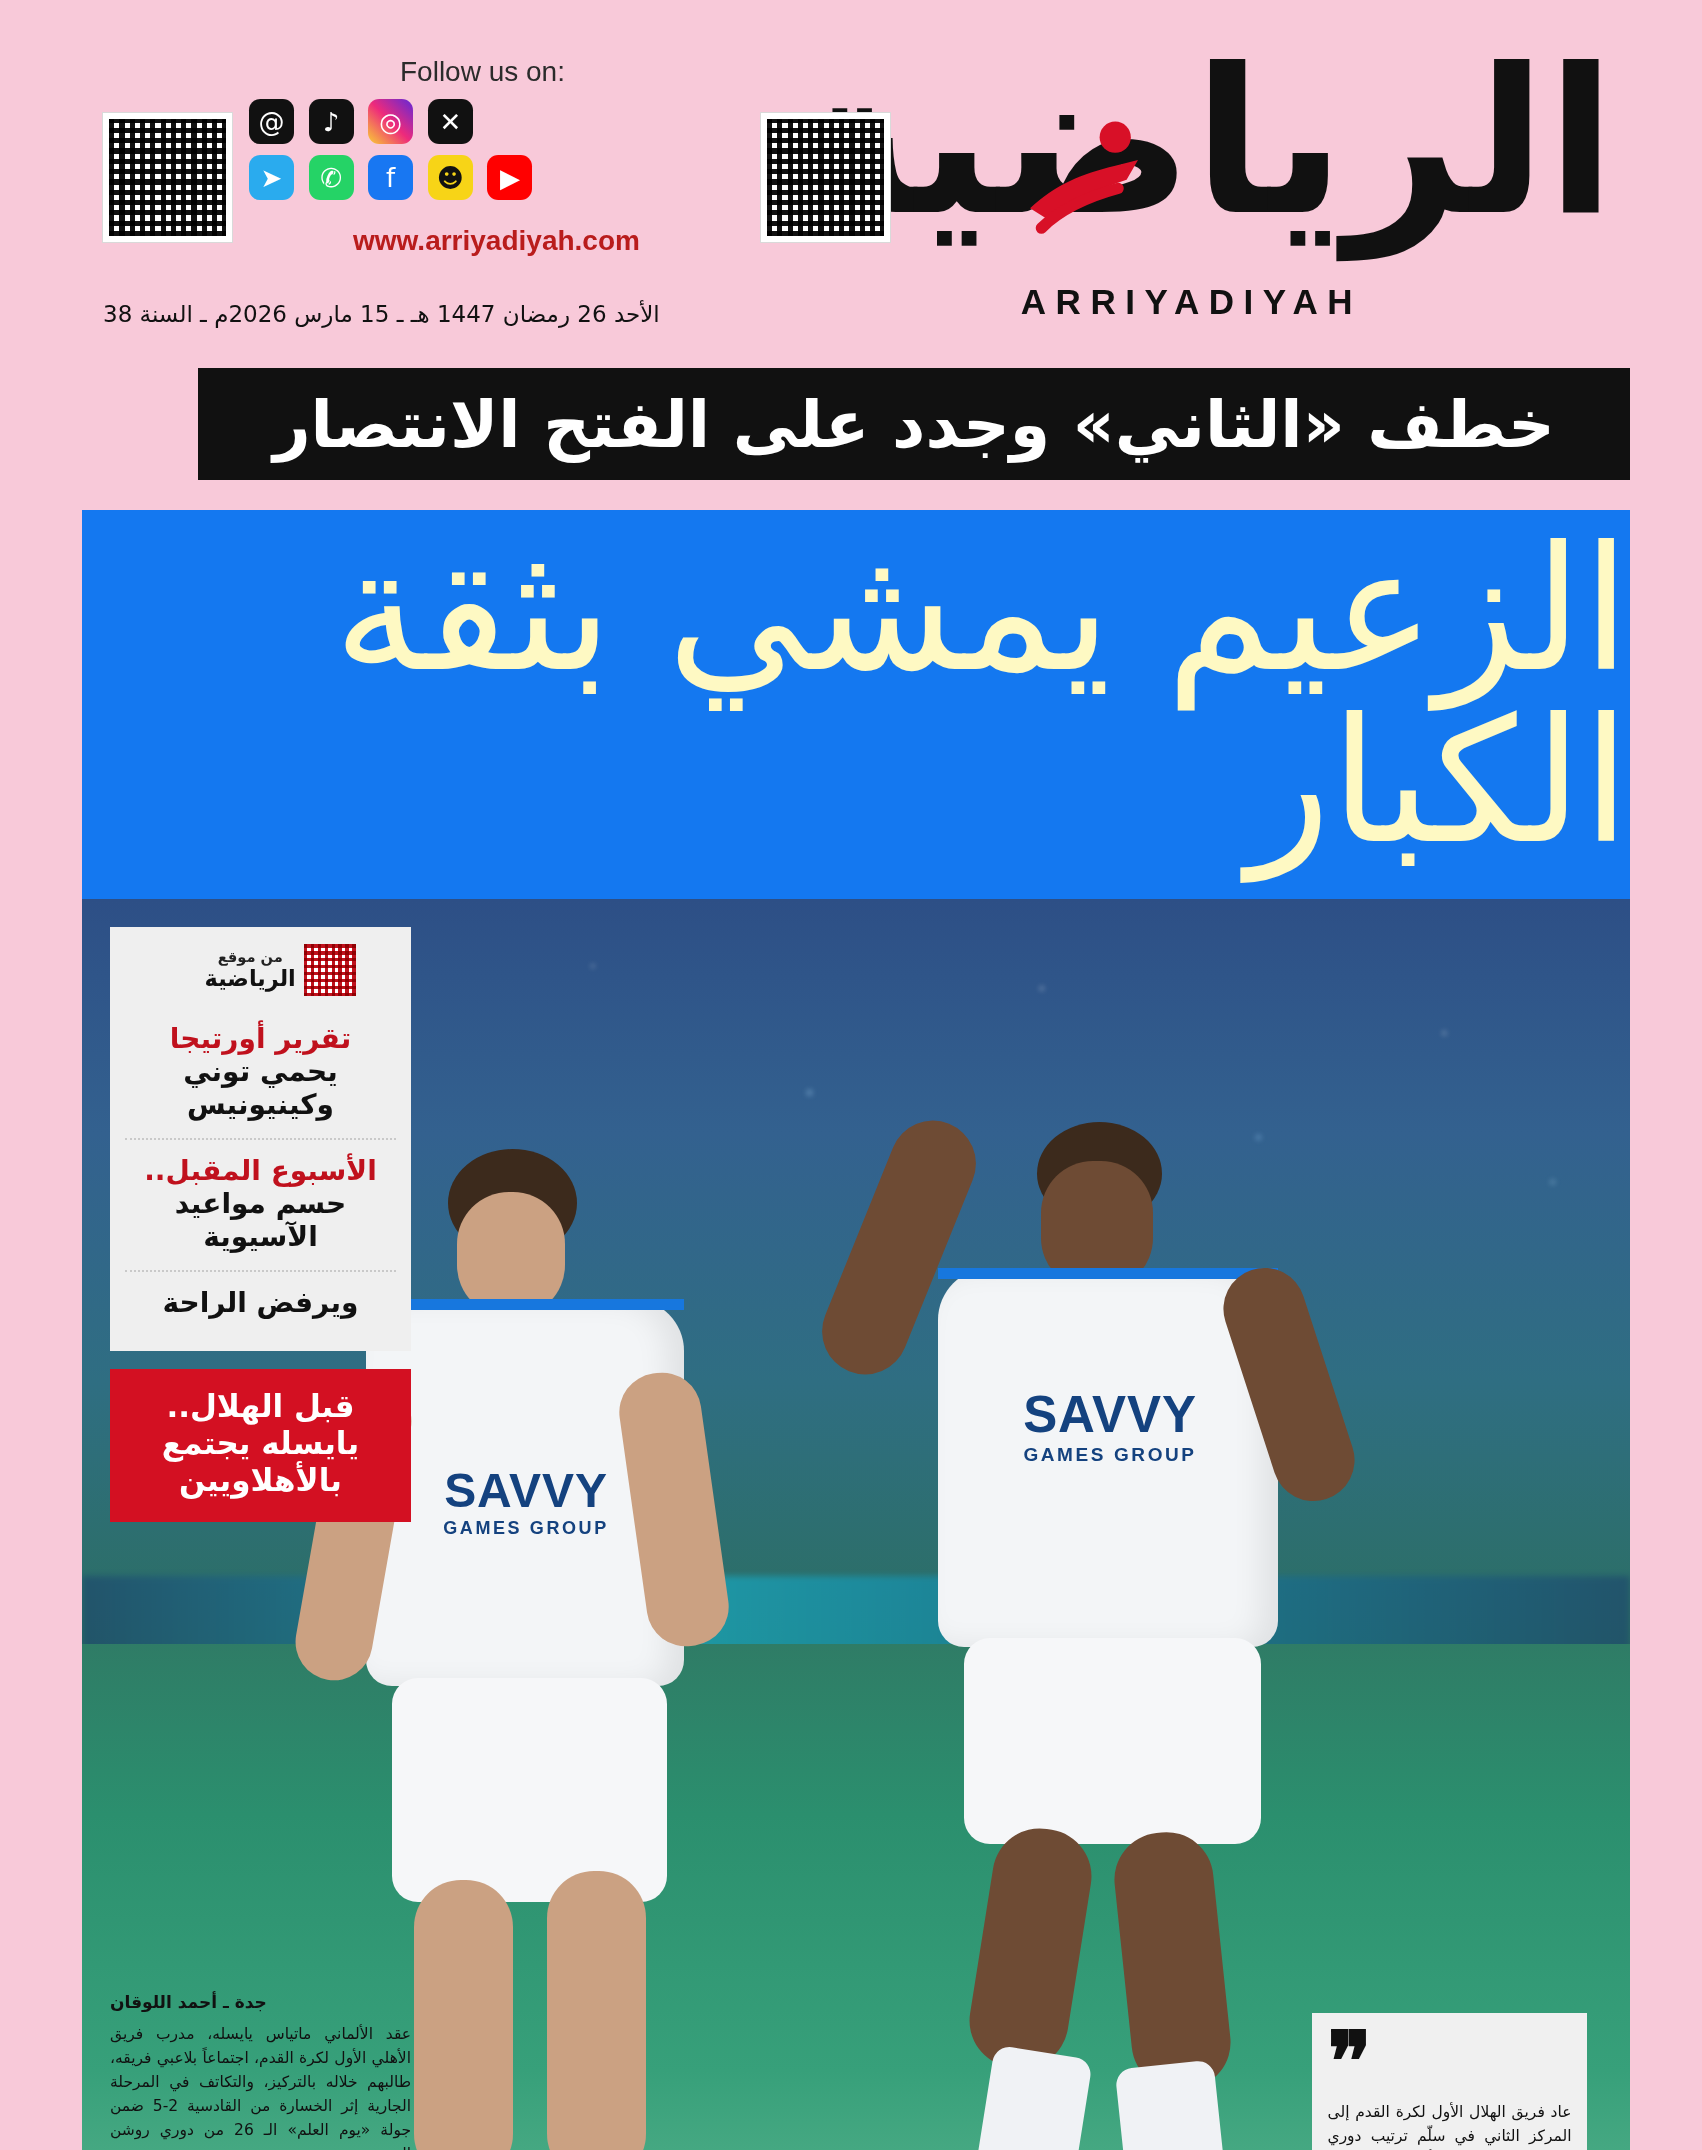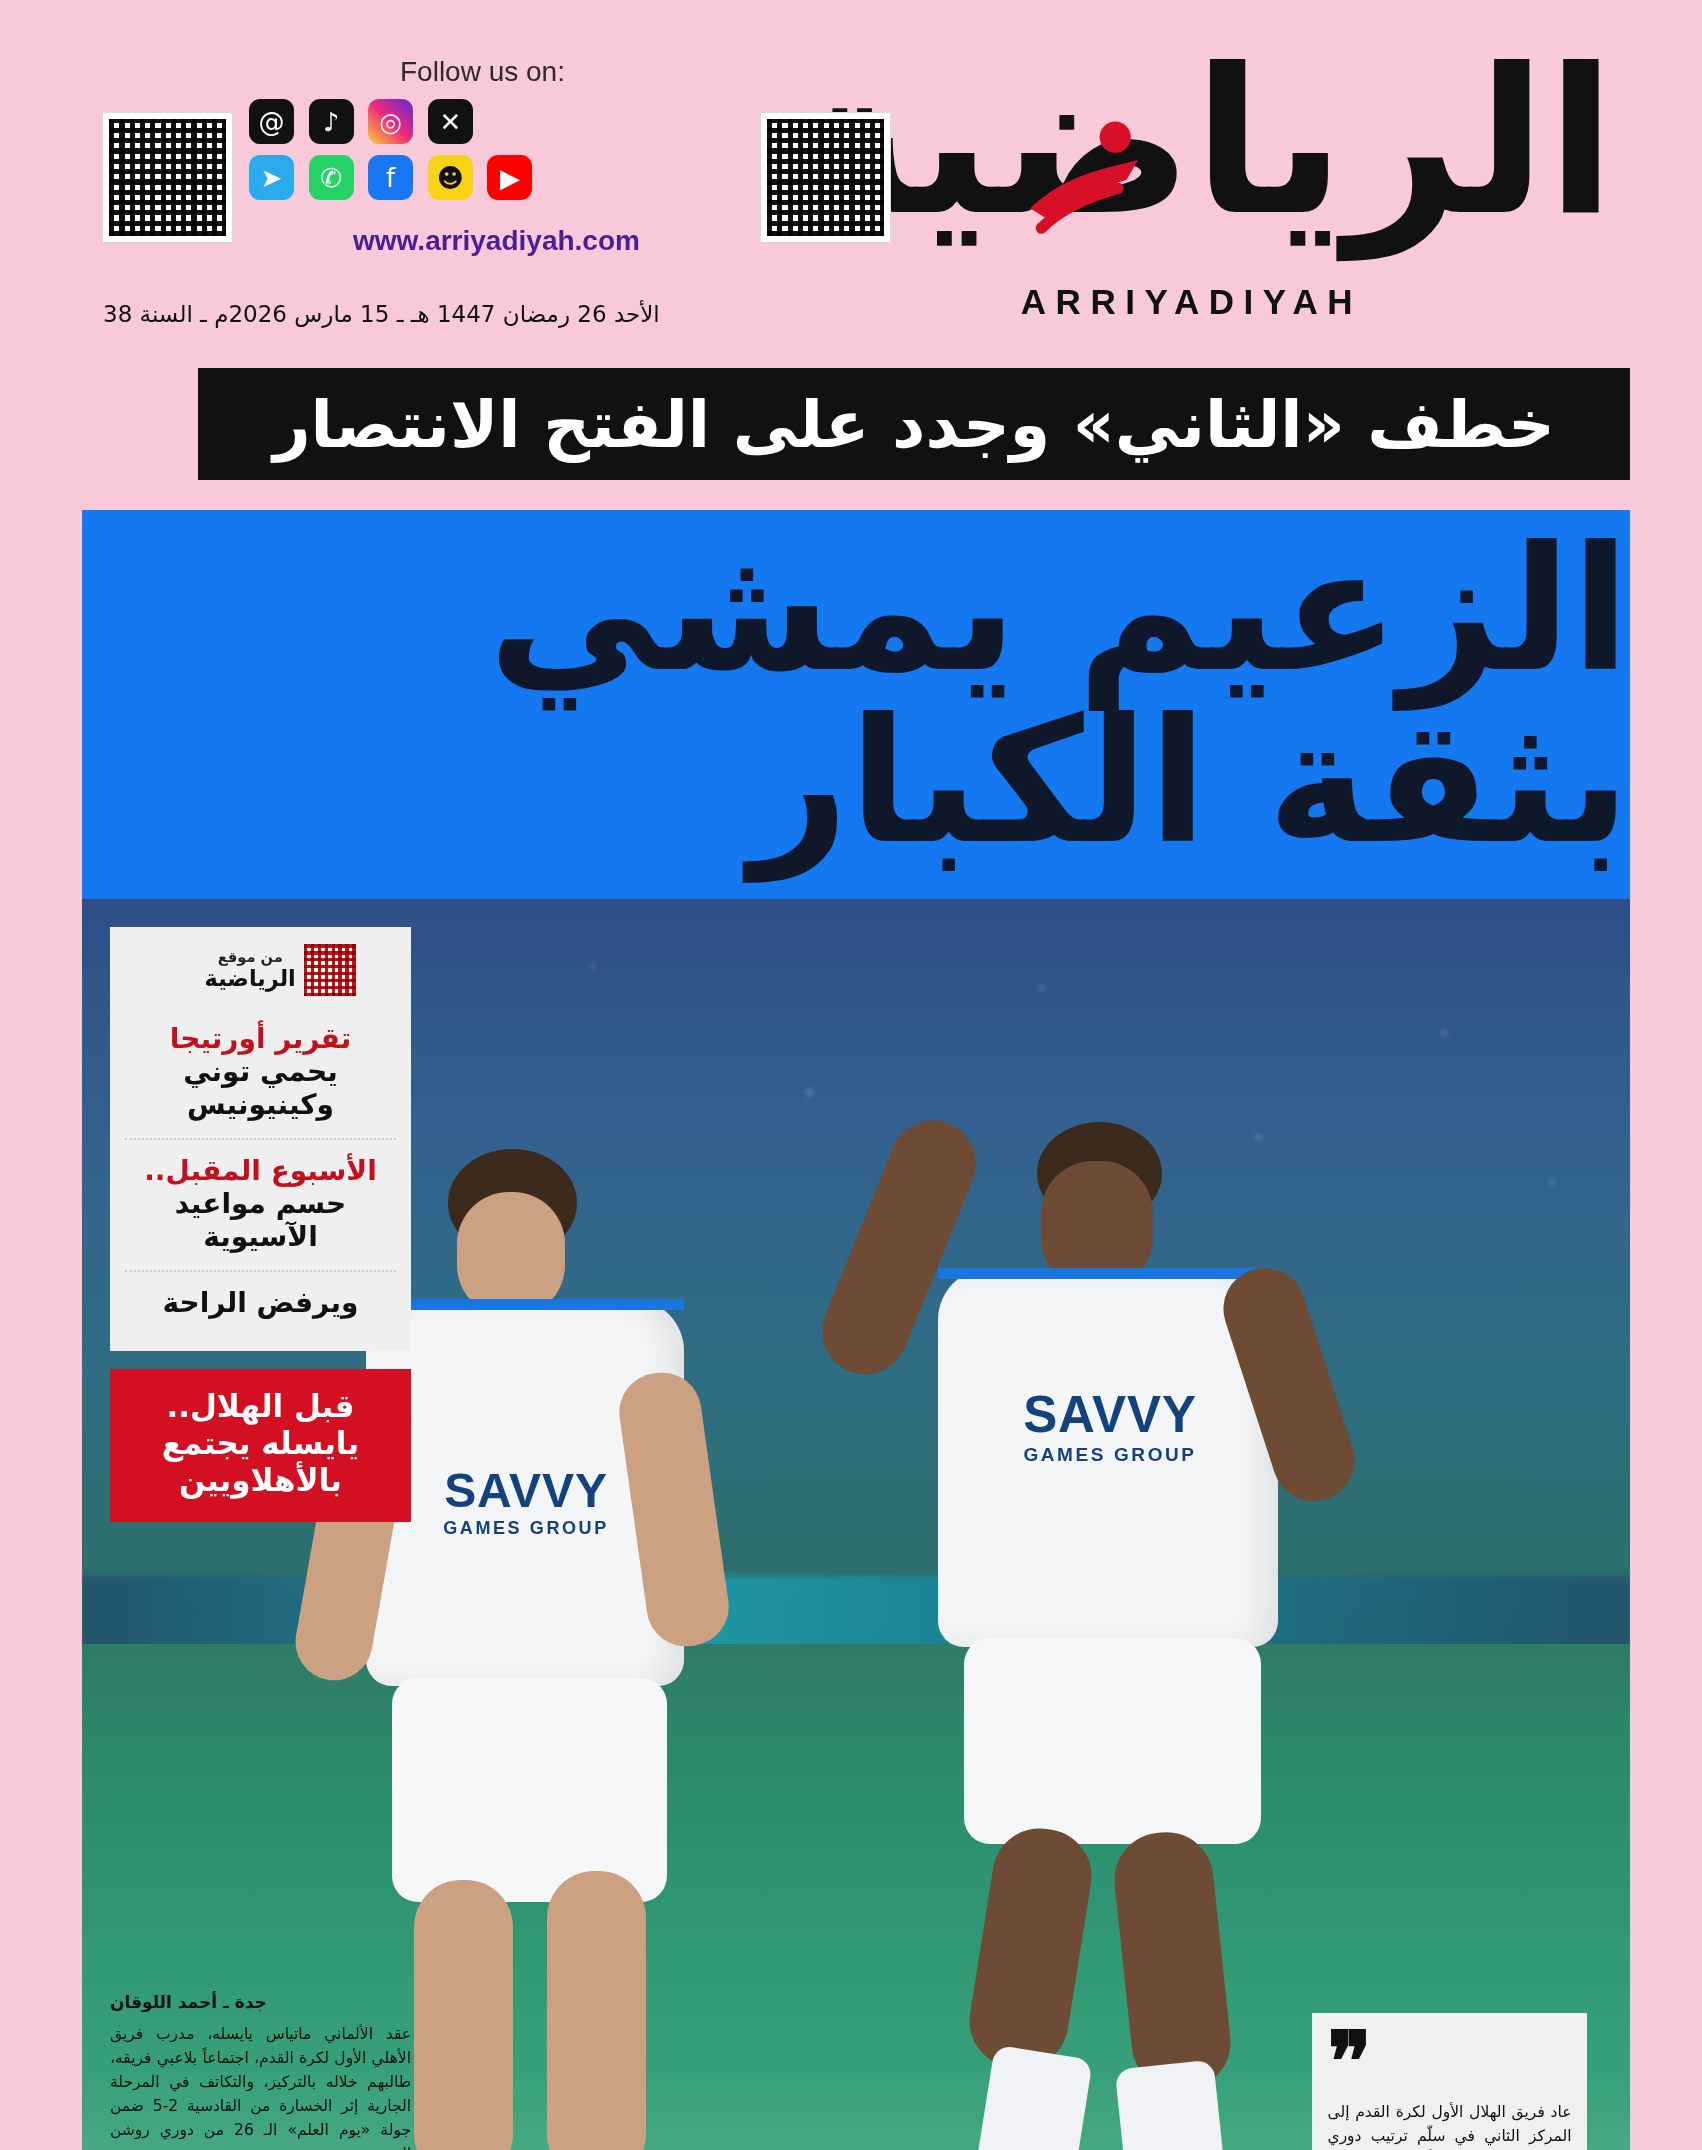--- a/index.html
+++ b/index.html
@@ -112,21 +112,21 @@
     display: flex; align-items: center; justify-content: center;
     color: #fff;
     font-size: 26px;
     font-family: "DejaVu Sans", sans-serif;
     line-height: 1;
   }
   .site-url {
     margin-top: 13px;
     font-size: 28px;
     font-weight: bold;
-    color: #4c1d95;
+    color: #b91c1c;
     font-family: "Liberation Sans", sans-serif;
     text-align: center;
     width: 495px;
   }
   .issue-line {
     position: absolute;
     left: 103px;
     top: 301px;
     width: 766px;
     text-align: left;
@@ -162,23 +162,23 @@
     left: 82px;
     top: 510px;
     width: 1548px;
     height: 389px;
     background: #1478f0;
     display: flex;
     align-items: center;
     justify-content: center;
   }
   .headline-text {
-    color: #0f172a;
+    color: #fef9c3;
     font-size: 172px;
-    font-weight: bold;
+    font-weight: normal;
     font-family: "DejaVu Sans", sans-serif;
     letter-spacing: -4.3px;
     line-height: 1;
     padding-bottom: 17px;
   }
 
   
   .photo {
     position: absolute;
     left: 82px;

